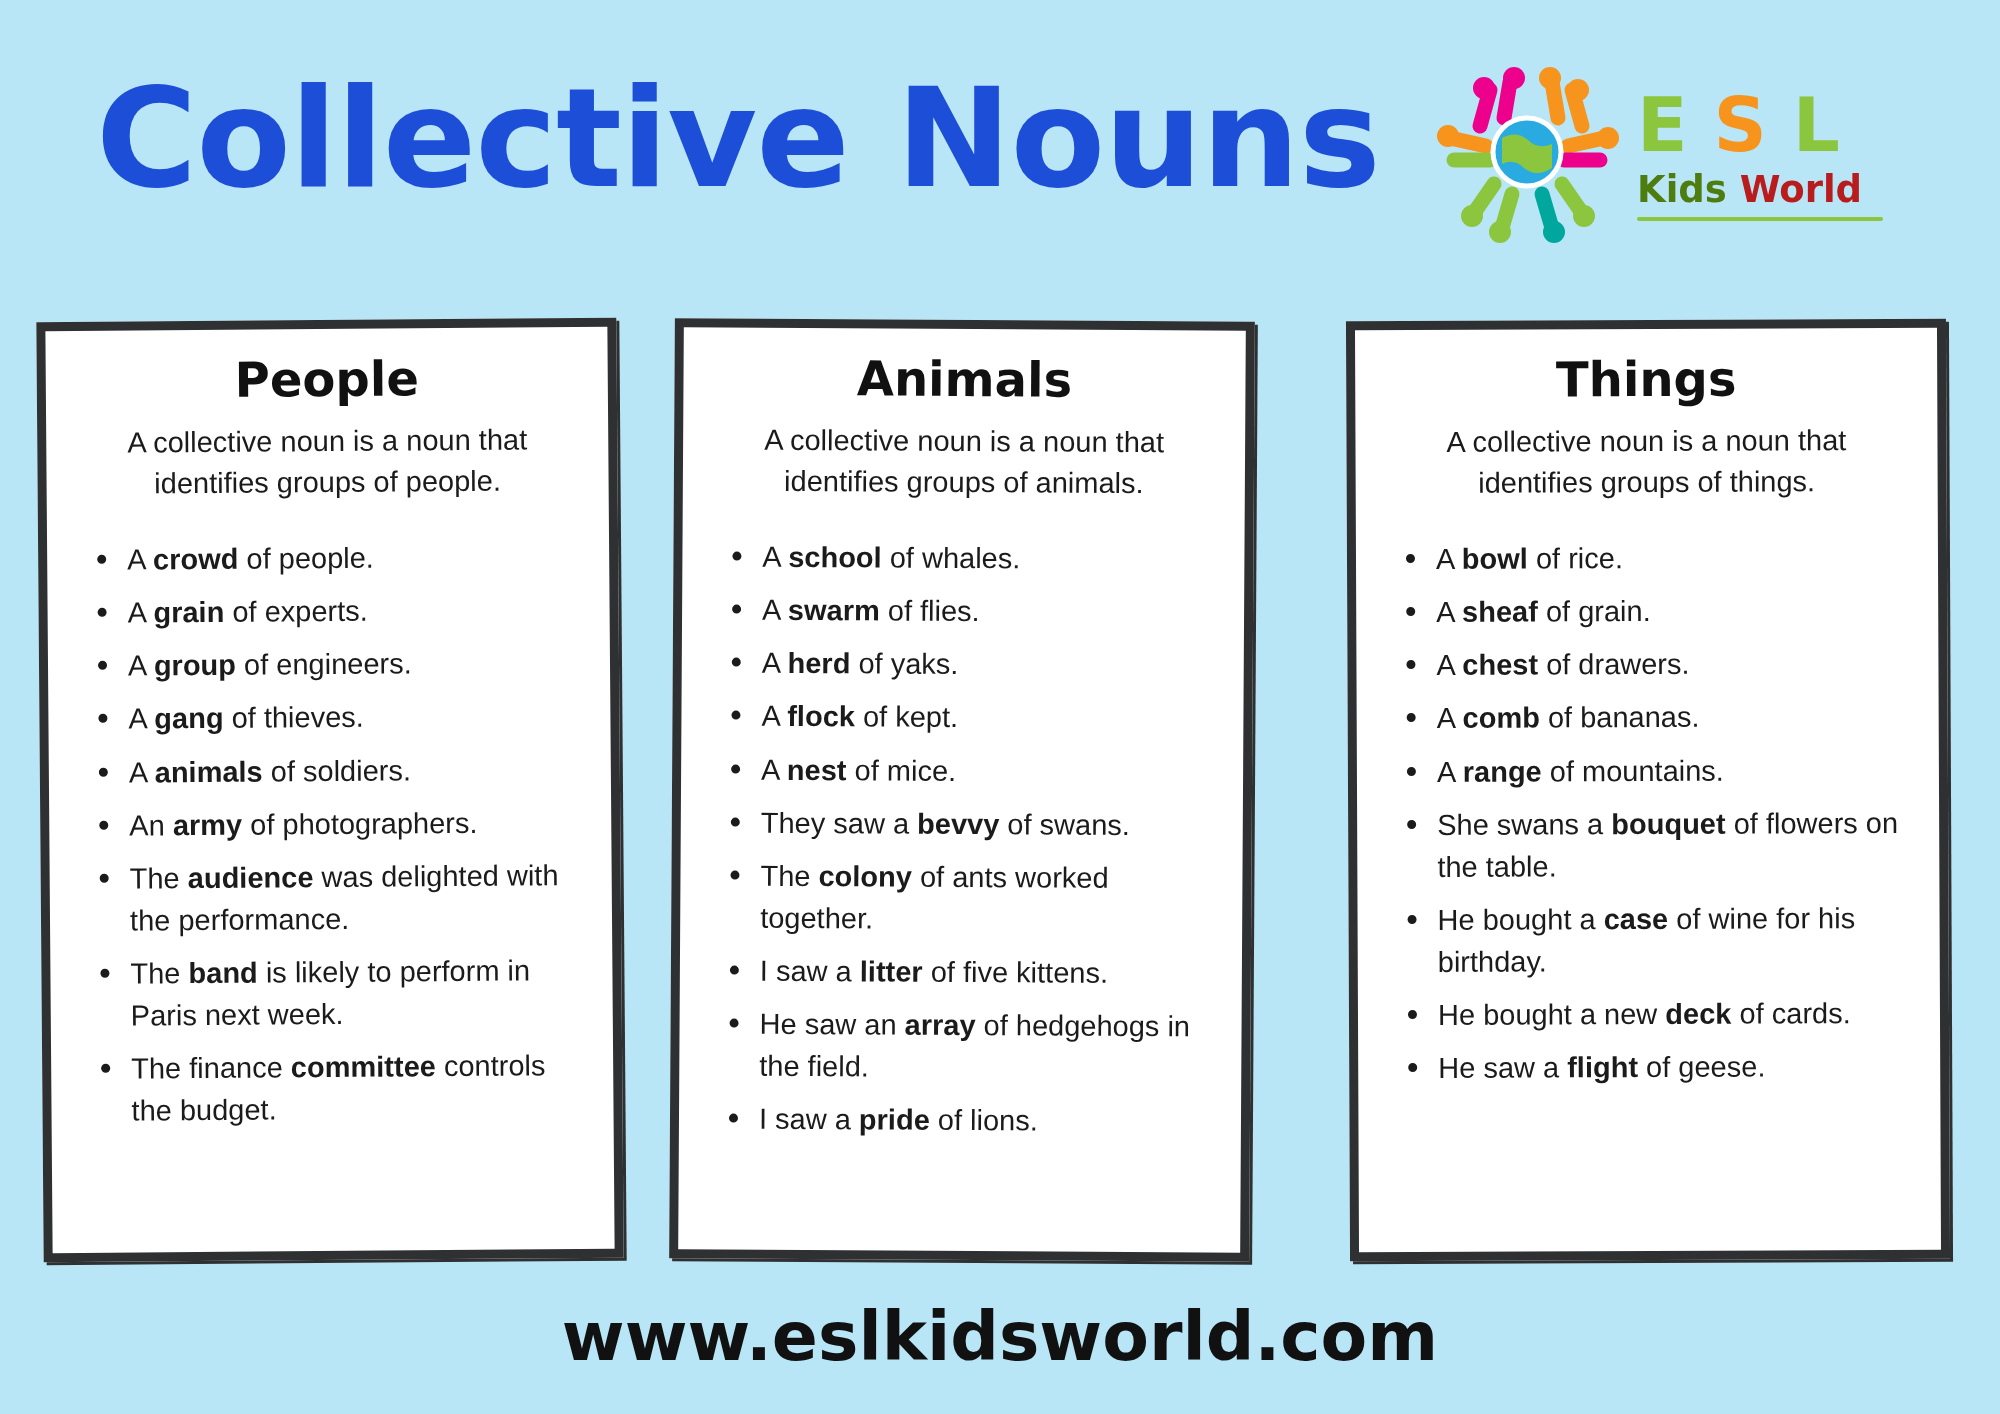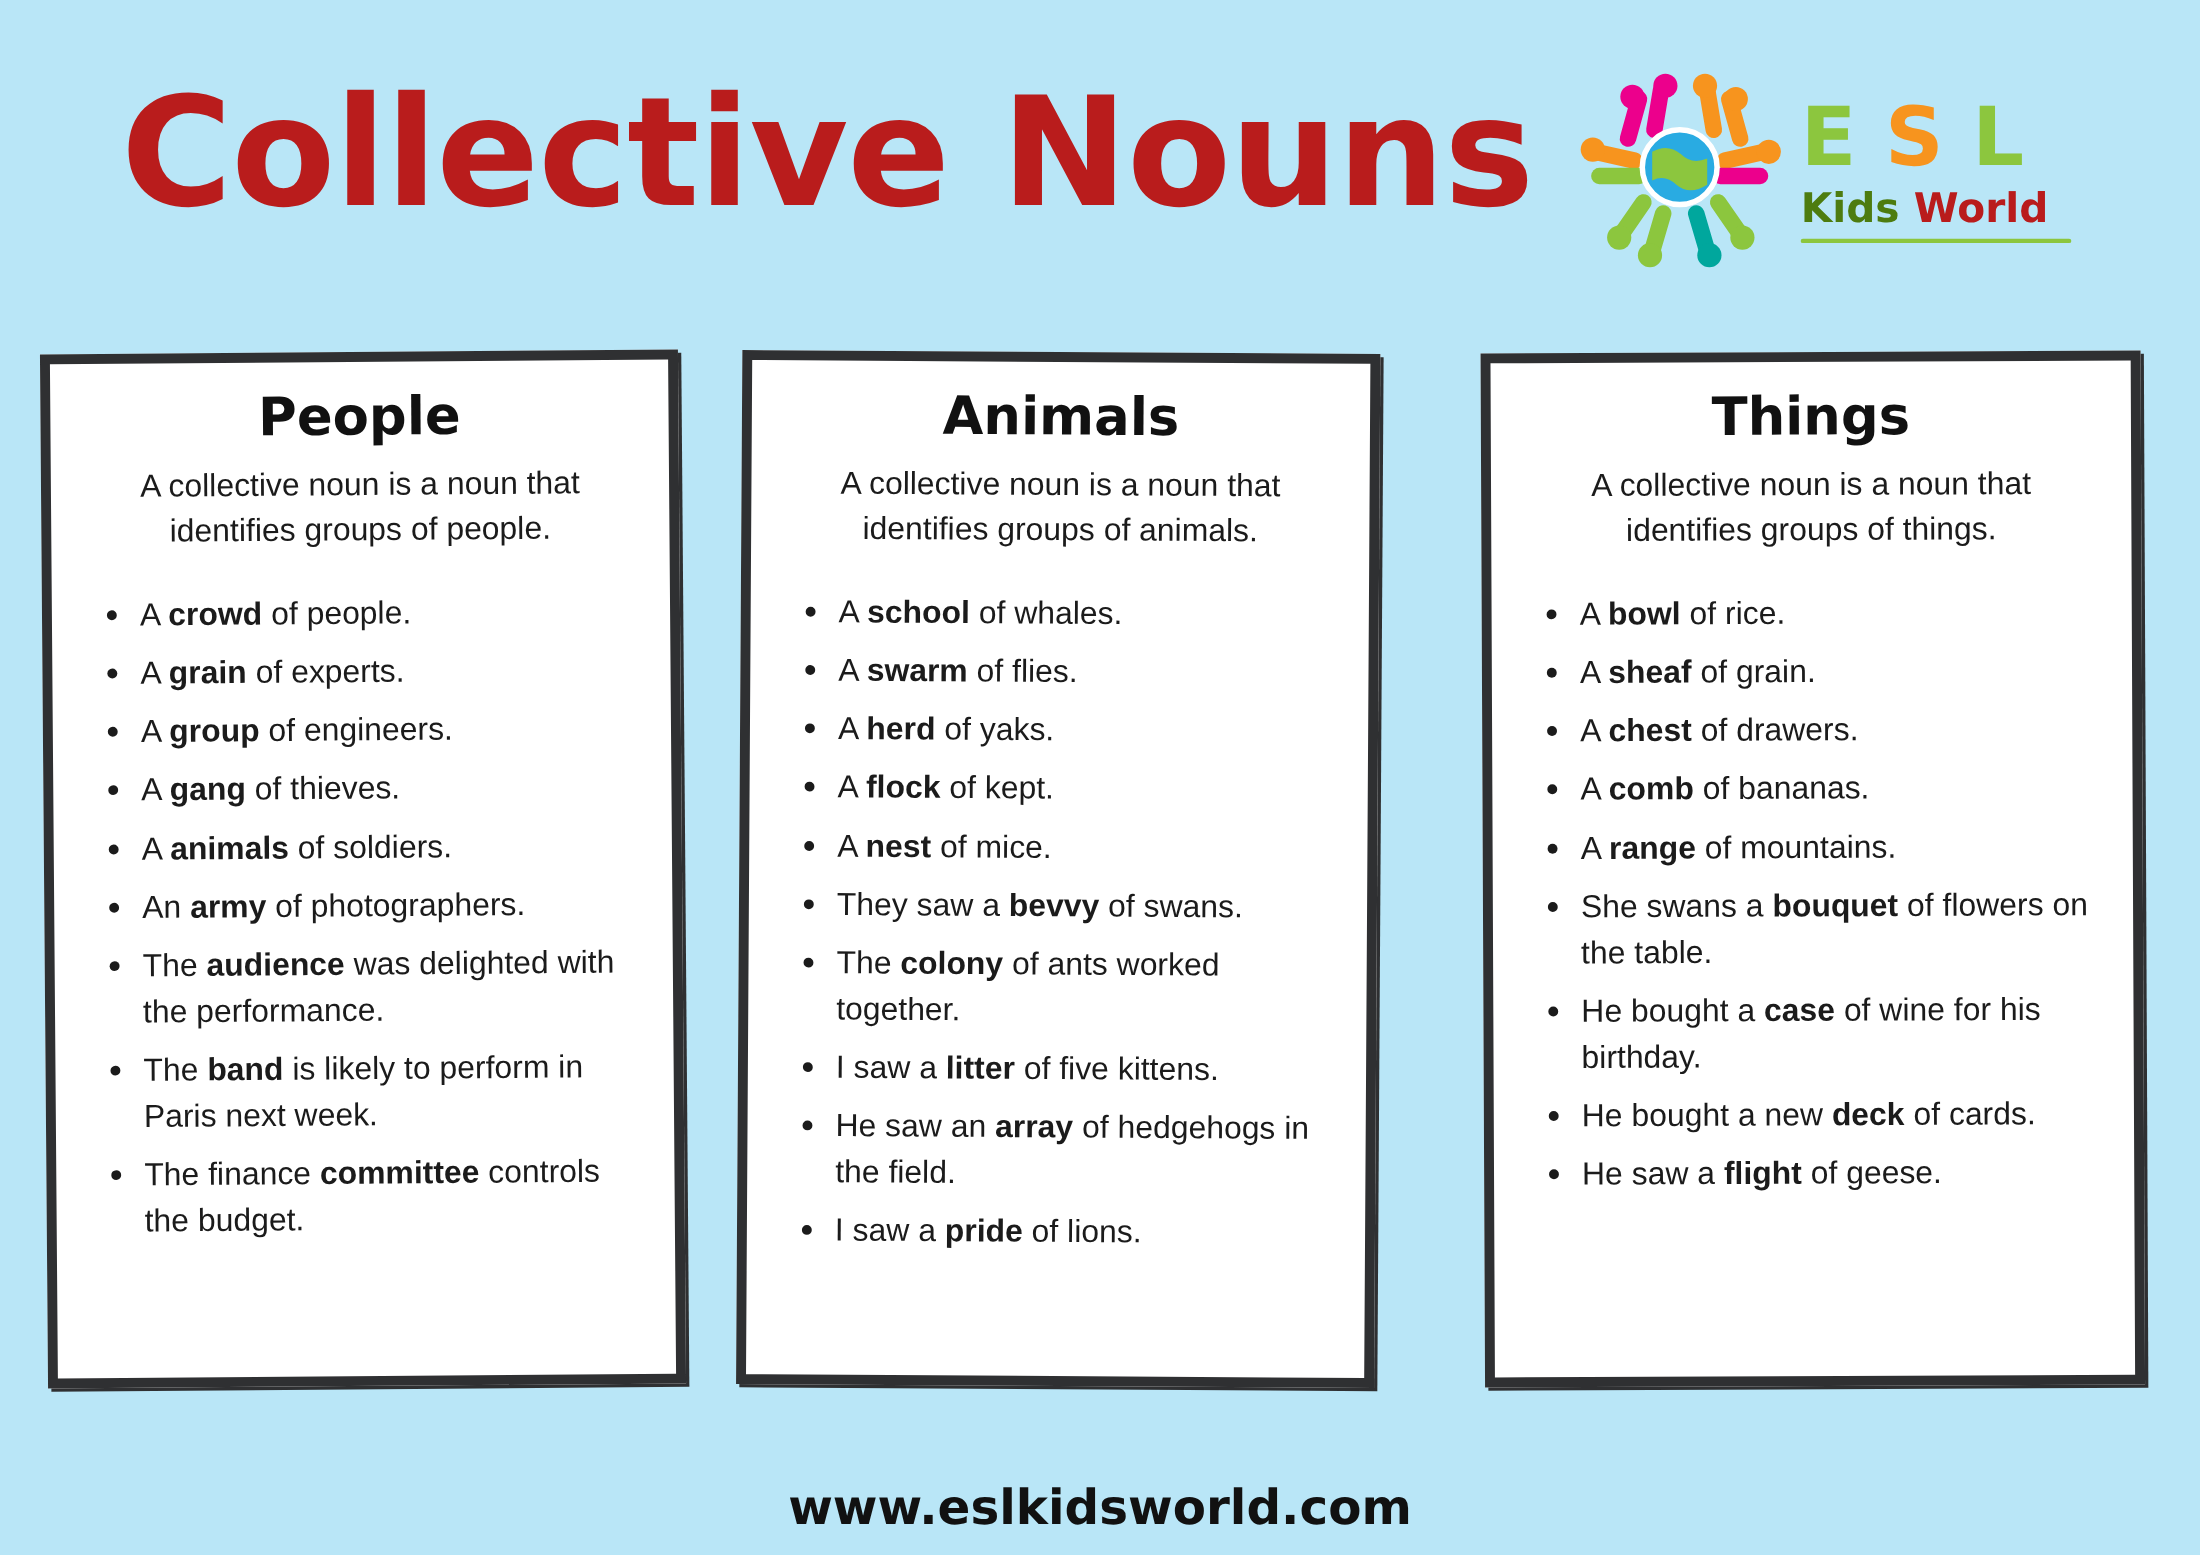--- a/index.html
+++ b/index.html
@@ -22,27 +22,27 @@
   
   .header {
     position: absolute;
     top: 40px;
     left: 0;
     width: 2000px;
     height: 230px;
   }
   .main-title {
     position: absolute;
-    left: 110px;
+    left: 96px;
     top: 30px;
     font-family: "DejaVu Sans", sans-serif;
     font-size: 138px;
     font-weight: bold;
     letter-spacing: -1px;
-    color: #b91c1c;
+    color: #1d4ed8;
     line-height: 1;
     white-space: nowrap;
   }
   
   .logo {
     position: absolute;
     right: 118px;
     top: 20px;
     width: 450px;
     height: 200px;
@@ -146,25 +146,25 @@
     top: 16px;
     width: 9px;
     height: 9px;
     background: #1b1b1b;
     border-radius: 50%;
   }
   ul.noun-list li b { font-weight: bold; }
   
   .footer {
     position: absolute;
-    bottom: 18px;
+    bottom: 38px;
     left: 0;
     width: 2000px;
     text-align: center;
-    font-size: 44px;
+    font-size: 68px;
     font-weight: bold;
     color: #111;
     font-family: "DejaVu Sans", sans-serif;
   }
 </style>
 </head>
 <body>
 
 <div class="page">
 

